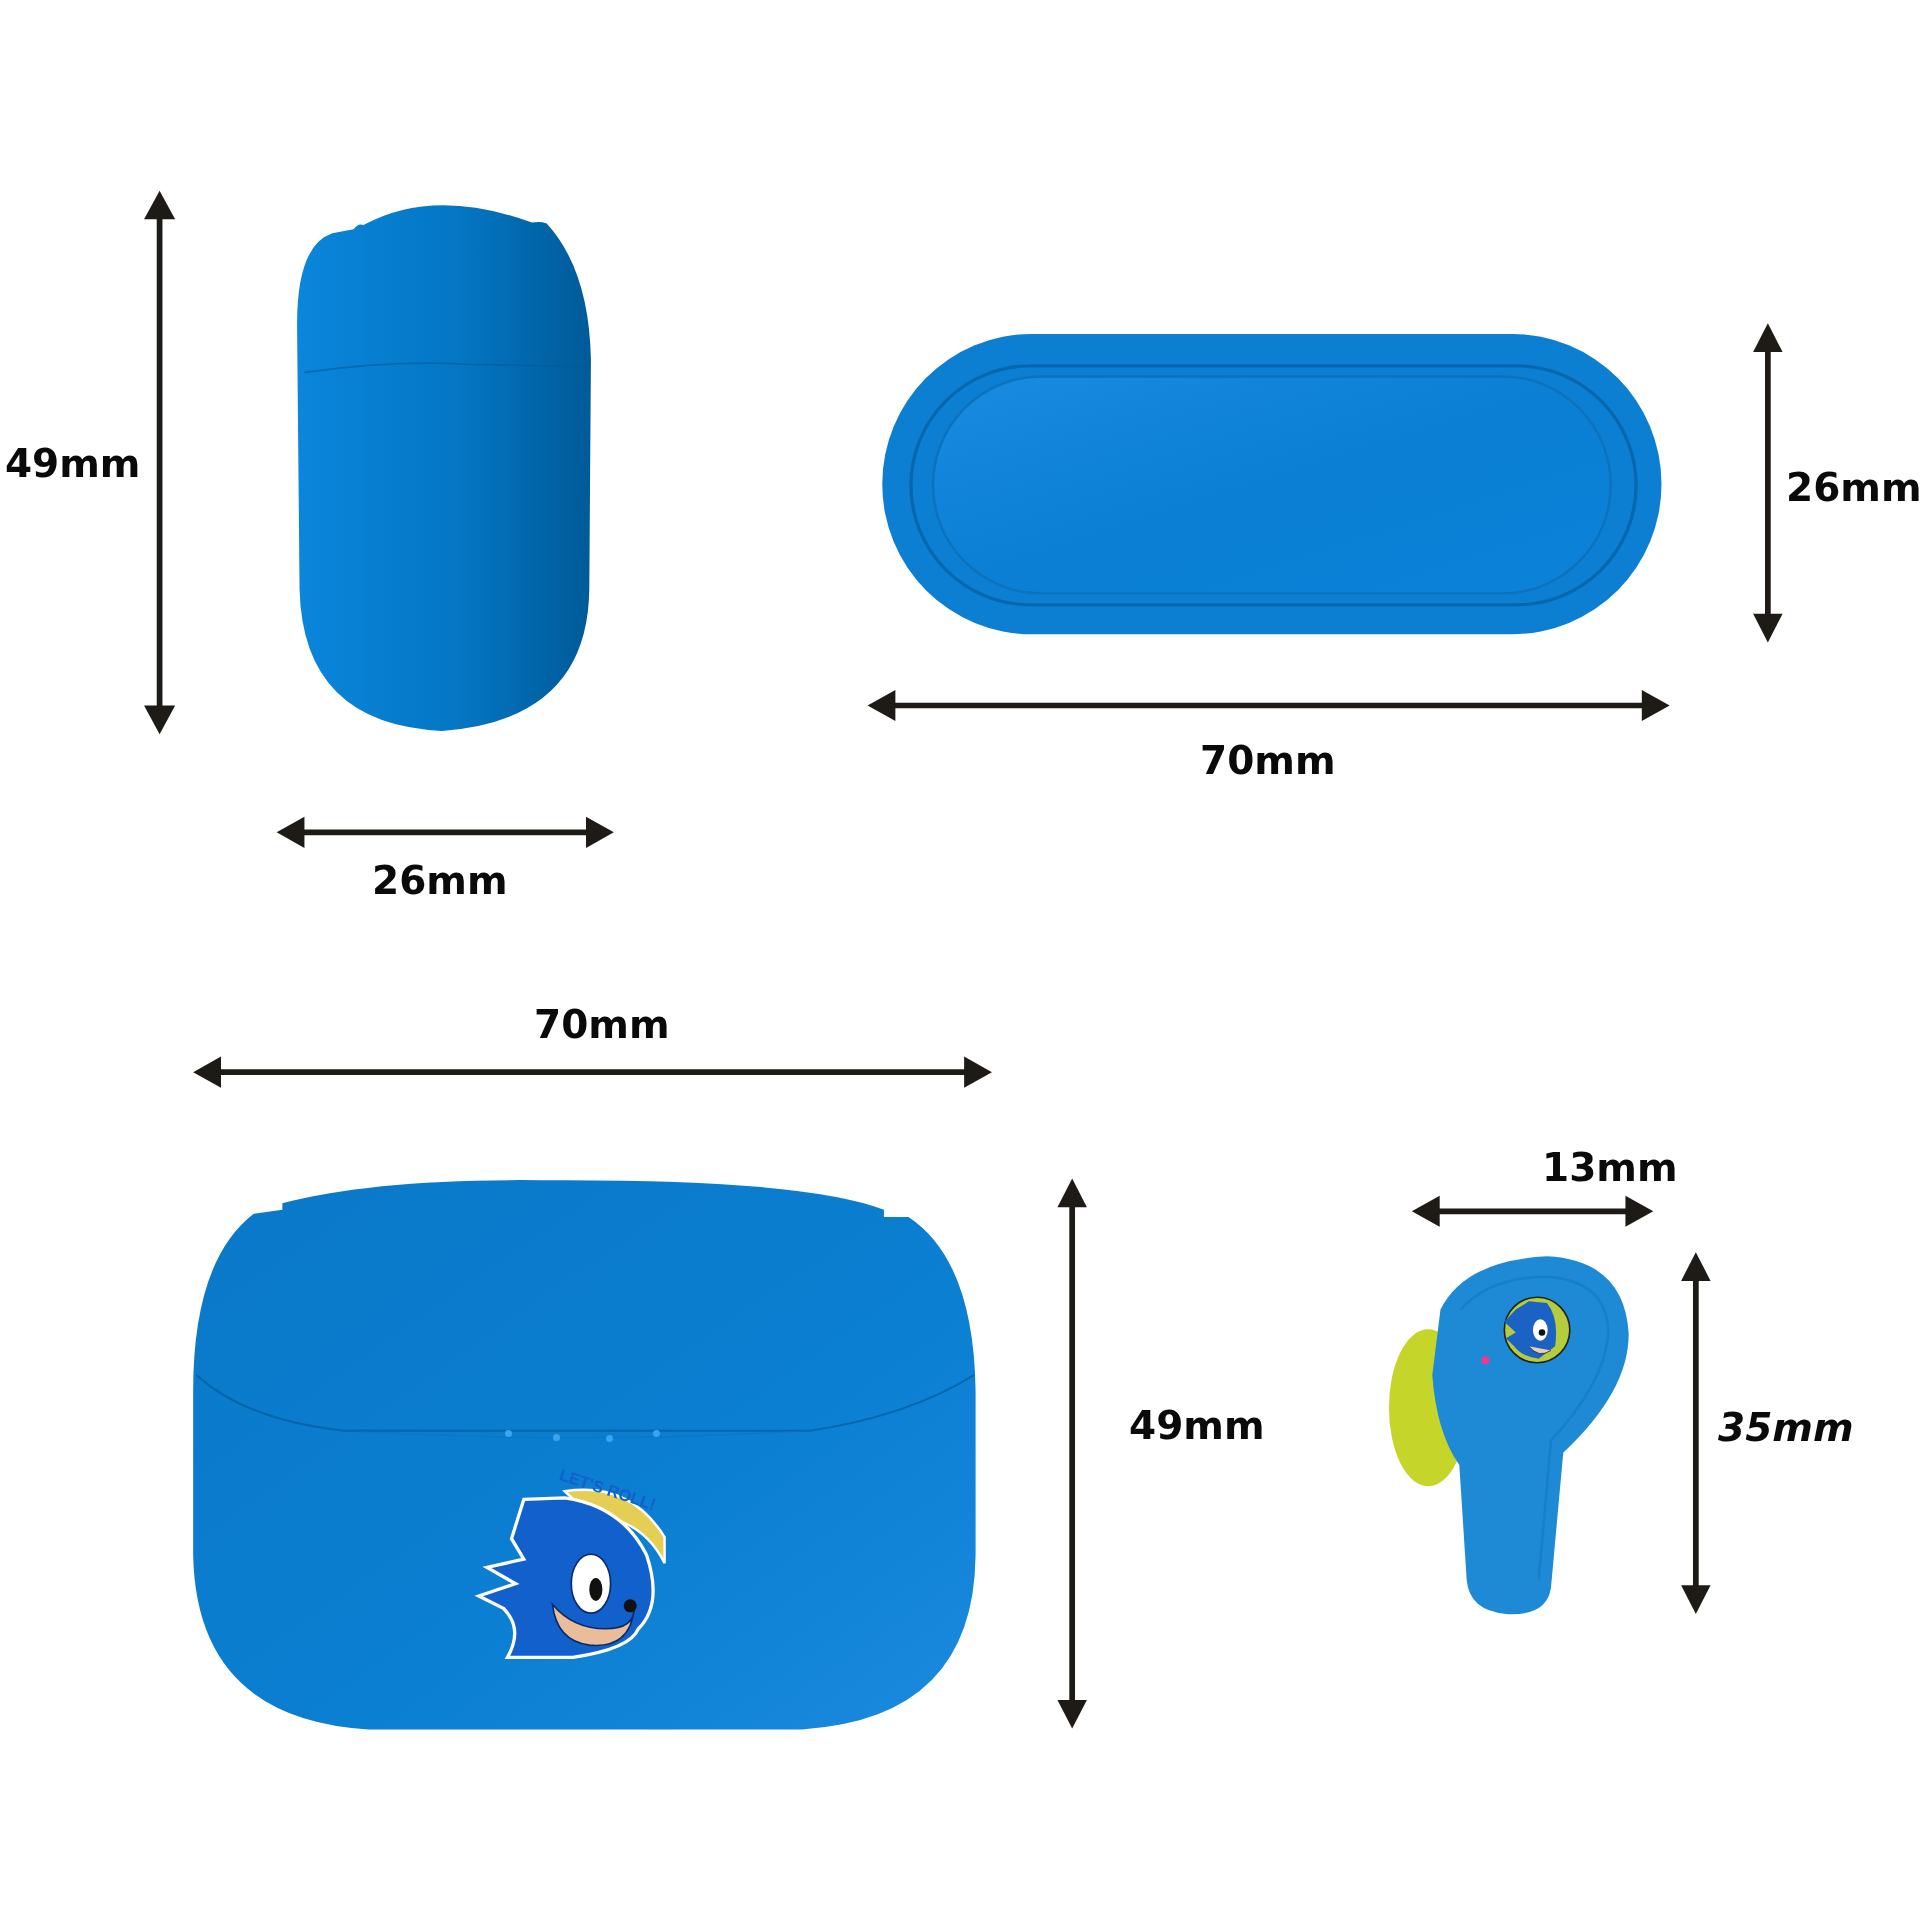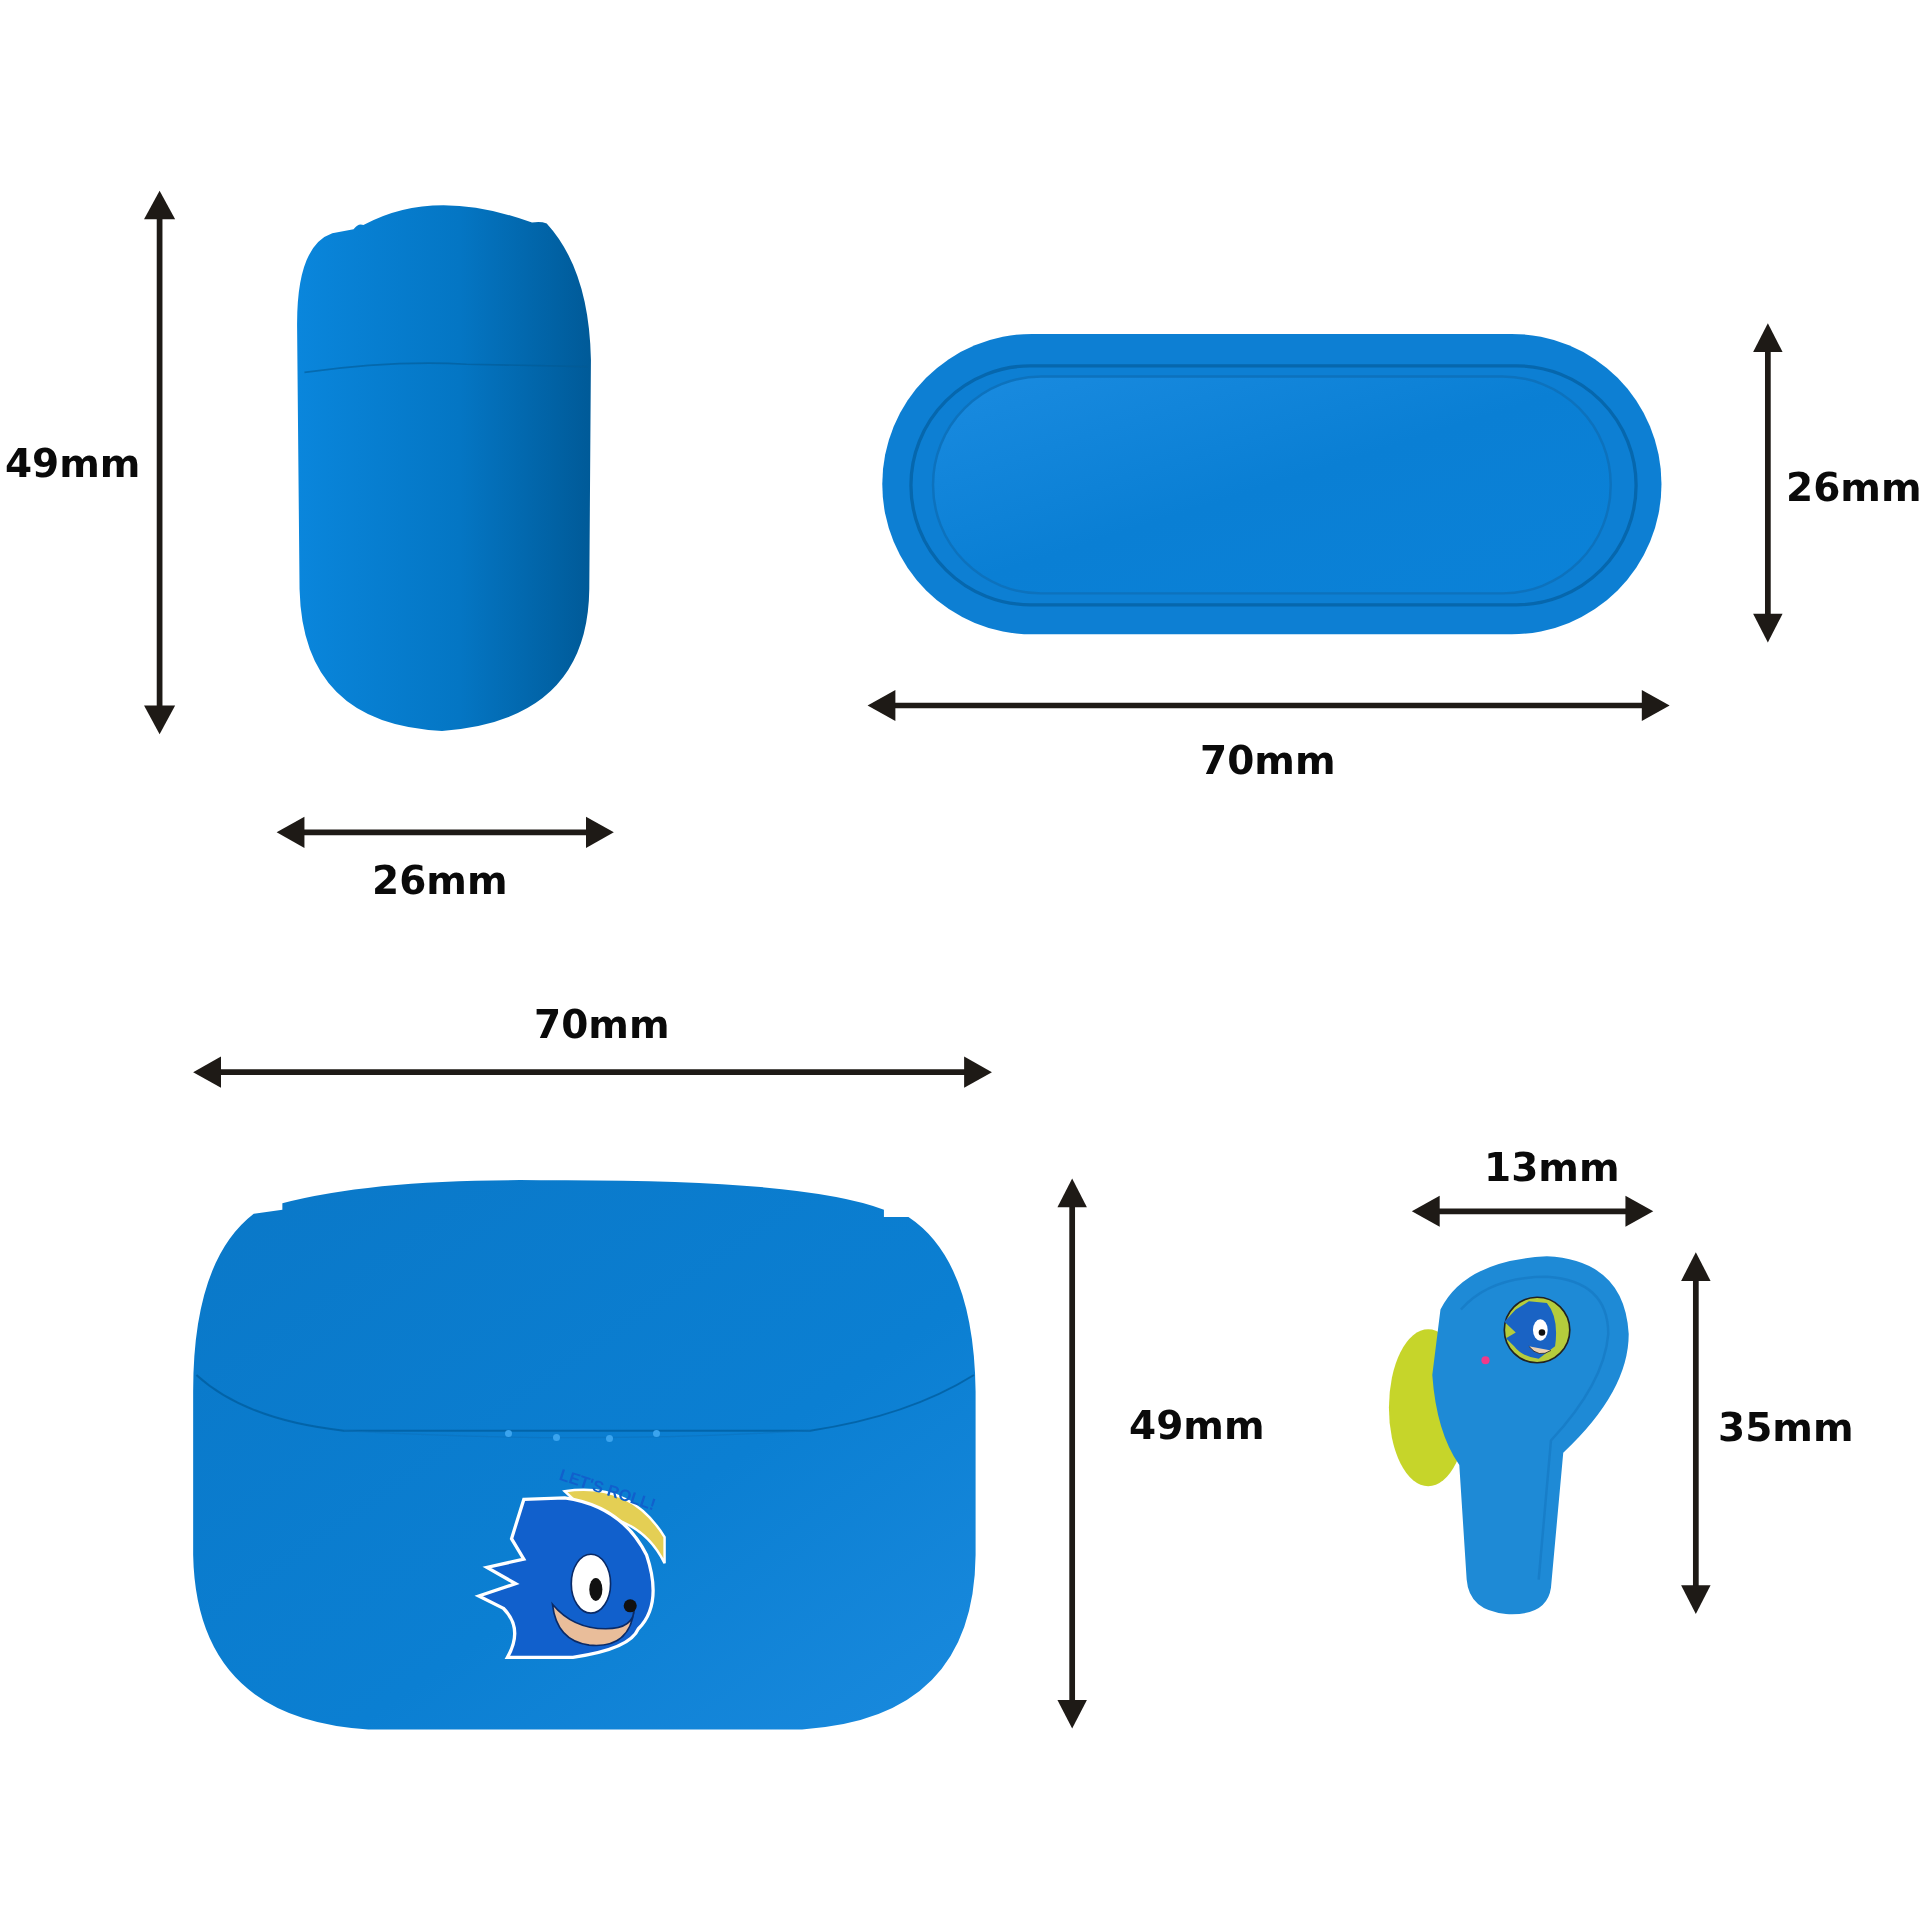--- a/index.html
+++ b/index.html
@@ -109,21 +109,21 @@
 
   <svg width="1925" height="1925" style="left:0;top:0;" viewBox="0 0 2352 2352">
     <line x1="1310" y1="1462" x2="1310" y2="2090" stroke="#1e1a16" stroke-width="7"></line>
     <polygon points="1310,1440 1292,1475 1328,1475" fill="#1e1a16"></polygon>
     <polygon points="1310,2112 1292,2077 1328,2077" fill="#1e1a16"></polygon>
   </svg>
   <div class="label" style="left:1129px;top:1406px;">49mm</div>
 </div>
 
 <div>
-  <div class="label" style="left:1484px;top:1148px;">13mm</div>
+  <div class="label" style="left:1542px;top:1148px;">13mm</div>
   <svg width="1925" height="1925" style="left:0;top:0;" viewBox="0 0 2352 2352">
     <line x1="1745" y1="1480" x2="2000" y2="1480" stroke="#1e1a16" stroke-width="7"></line>
     <polygon points="1725,1480 1759,1461 1759,1499" fill="#1e1a16"></polygon>
     <polygon points="2020,1480 1986,1461 1986,1499" fill="#1e1a16"></polygon>
   </svg>
 
   <svg width="1925" height="1925" style="left:0;top:0;" viewBox="0 0 2352 2352">
     <ellipse cx="1745" cy="1720" rx="48" ry="96" fill="#c6d52a"></ellipse>
     <path d="M 1760 1600 Q 1790 1540 1890 1535 Q 1985 1540 1990 1630 Q 1990 1700 1910 1775 L 1895 1940 Q 1890 1975 1840 1972 Q 1795 1968 1792 1930 L 1783 1790 Q 1755 1750 1750 1680 Z" fill="#1e8ad6"></path>
     <path d="M 1785 1600 Q 1820 1560 1890 1560 Q 1965 1565 1965 1630 Q 1960 1690 1895 1760 L 1880 1930" stroke="#1477bf" stroke-width="3" fill="none" opacity="0.6"></path>
@@ -133,15 +133,15 @@
     <circle cx="1884" cy="1628" r="4" fill="#111"></circle>
     <path d="M 1868 1645 Q 1880 1660 1895 1650" fill="#ead0b0" stroke="#222" stroke-width="1"></path>
     <circle cx="1815" cy="1662" r="5" fill="#ef3a8a"></circle>
   </svg>
 
   <svg width="1925" height="1925" style="left:0;top:0;" viewBox="0 0 2352 2352">
     <line x1="2072" y1="1552" x2="2072" y2="1950" stroke="#1e1a16" stroke-width="7"></line>
     <polygon points="2072,1530 2054,1565 2090,1565" fill="#1e1a16"></polygon>
     <polygon points="2072,1972 2054,1937 2090,1937" fill="#1e1a16"></polygon>
   </svg>
-  <div class="label" style="left:1718px;top:1408px;">35mm</div>
+  <div class="label" style="left:1718px;top:1408px;font-style:italic;">35mm</div>
 </div>
 
 
 </body></html>

